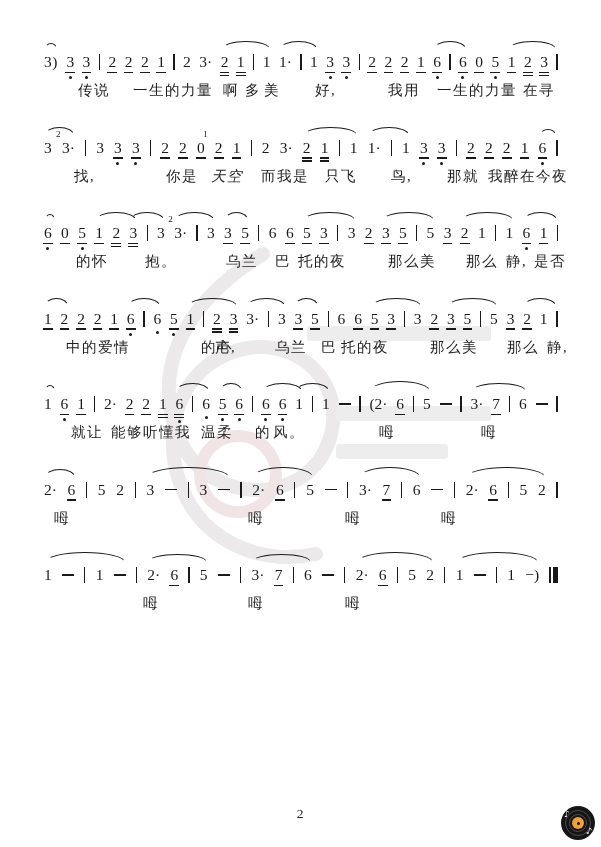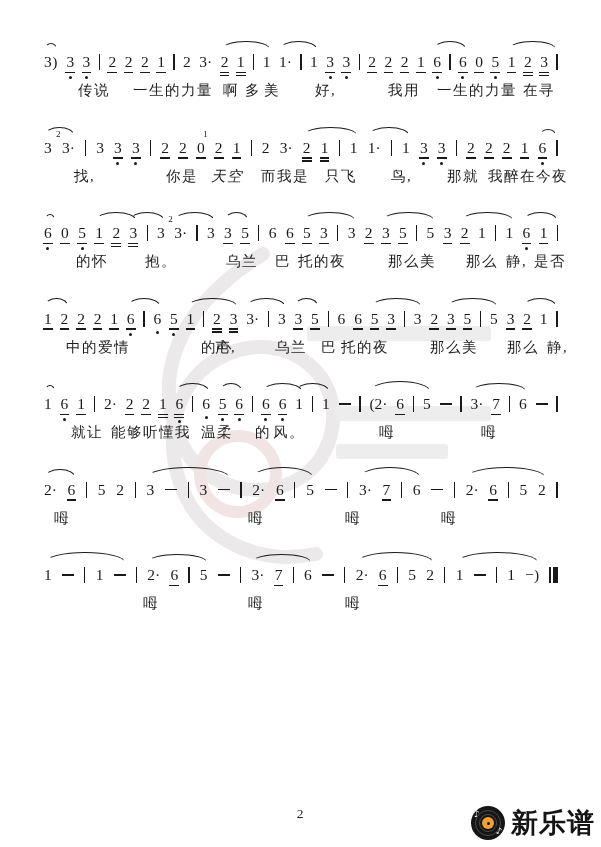--- a/index.html
+++ b/index.html
@@ -418,16 +418,15 @@
 
   <div class="logo">
     <span class="vinyl">
       <i class="ring"></i>
         <i class="ring ring2"></i>
         <i class="label"></i>
         <i class="hole"></i>
       <i class="nt nt1"></i>
       <i class="nt nt2"></i>
     </span>
-    <span class="logo-text">新乐谱</span>
   </div>
 
 </div>
 
 </body></html>

